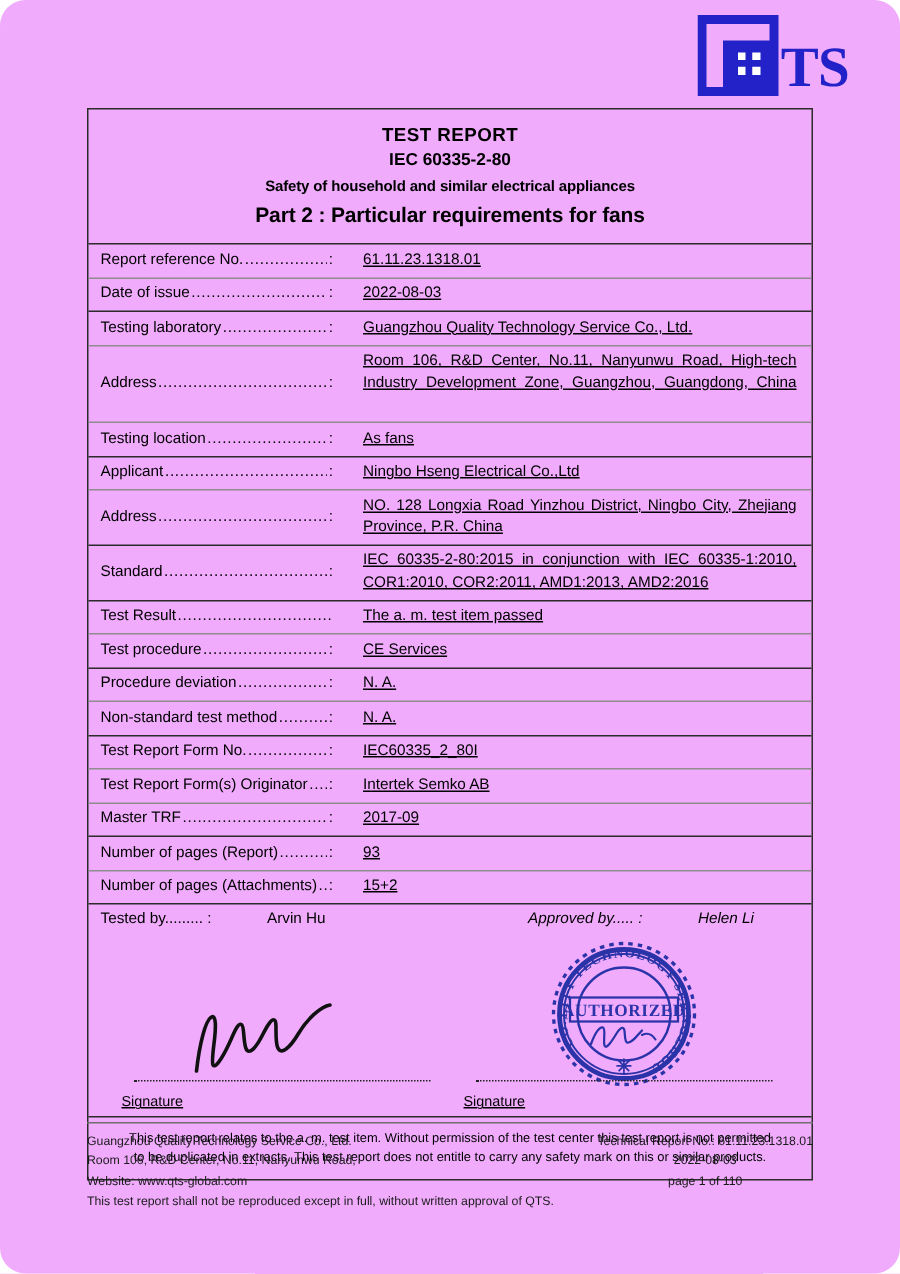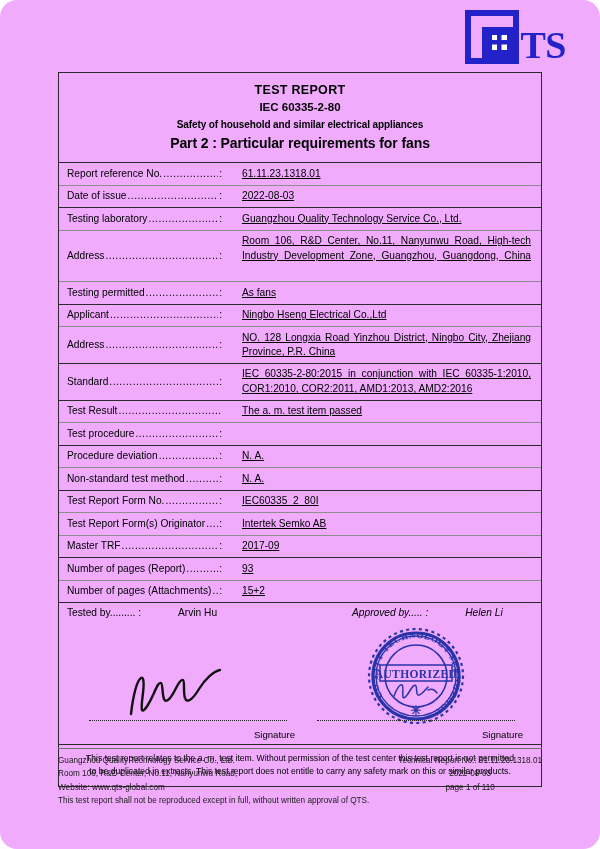--- a/index.html
+++ b/index.html
@@ -164,22 +164,23 @@
     left: 8px;
     right: 8px;
     bottom: 23px;
     border-top: 1.4px dotted #222;
     height: 0;
   }
   .sig-caption {
     position: absolute;
     left: 0; right: 0;
     bottom: 4px;
-    text-align: right;
+    text-align: left;
     font-size: 9.6px;
+    text-decoration: underline;
   }
   .handwriting {
     position: absolute;
     left: 38px;
     bottom: 26px;
   }
   .stamp {
     position: absolute;
     left: 50%;
     transform: translateX(-50%);
@@ -273,21 +274,21 @@
         <div class="row">
           <div class="lbl">
             <span class="lbl-text">Address</span>
             <span class="dots">................................................................................</span>
             <span class="colon">:</span>
           </div>
           <div class="val jst">Room 106, R&amp;D Center, No.11, Nanyunwu Road, High-tech Industry Development Zone, Guangzhou, Guangdong, China</div>
         </div>
         <div class="row">
           <div class="lbl">
-            <span class="lbl-text">Testing permitted</span>
+            <span class="lbl-text">Testing location</span>
             <span class="dots">................................................................................</span>
             <span class="colon">:</span>
           </div>
           <div class="val">As fans</div>
         </div>
         <div class="row thick">
           <div class="lbl">
             <span class="lbl-text">Applicant</span>
             <span class="dots">................................................................................</span>
             <span class="colon">:</span>
@@ -317,20 +318,21 @@
             <span class="colon"></span>
           </div>
           <div class="val">The a. m. test item passed</div>
         </div>
         <div class="row">
           <div class="lbl">
             <span class="lbl-text">Test procedure</span>
             <span class="dots">................................................................................</span>
             <span class="colon">:</span>
           </div>
+          <div class="val">CE Services</div>
         </div>
         <div class="row thick">
           <div class="lbl">
             <span class="lbl-text">Procedure deviation</span>
             <span class="dots">................................................................................</span>
             <span class="colon">:</span>
           </div>
           <div class="val">N. A.</div>
         </div>
         <div class="row">

